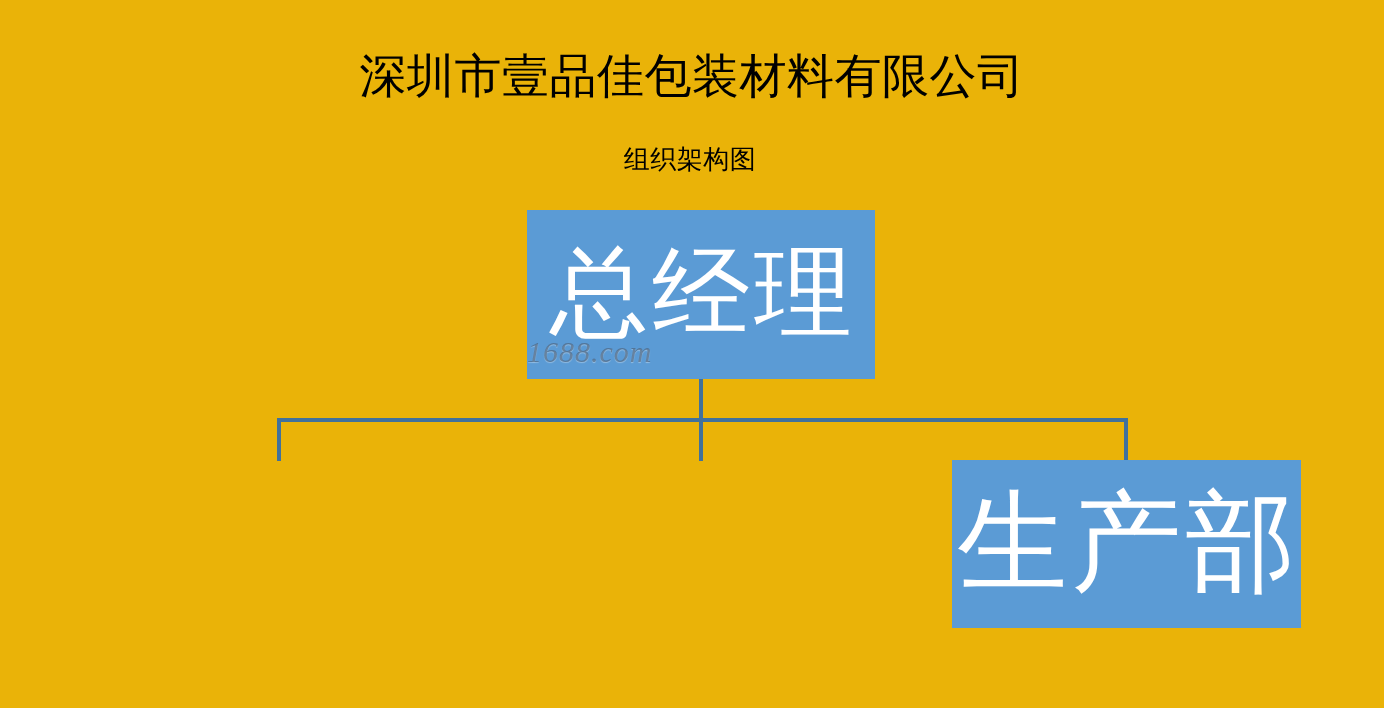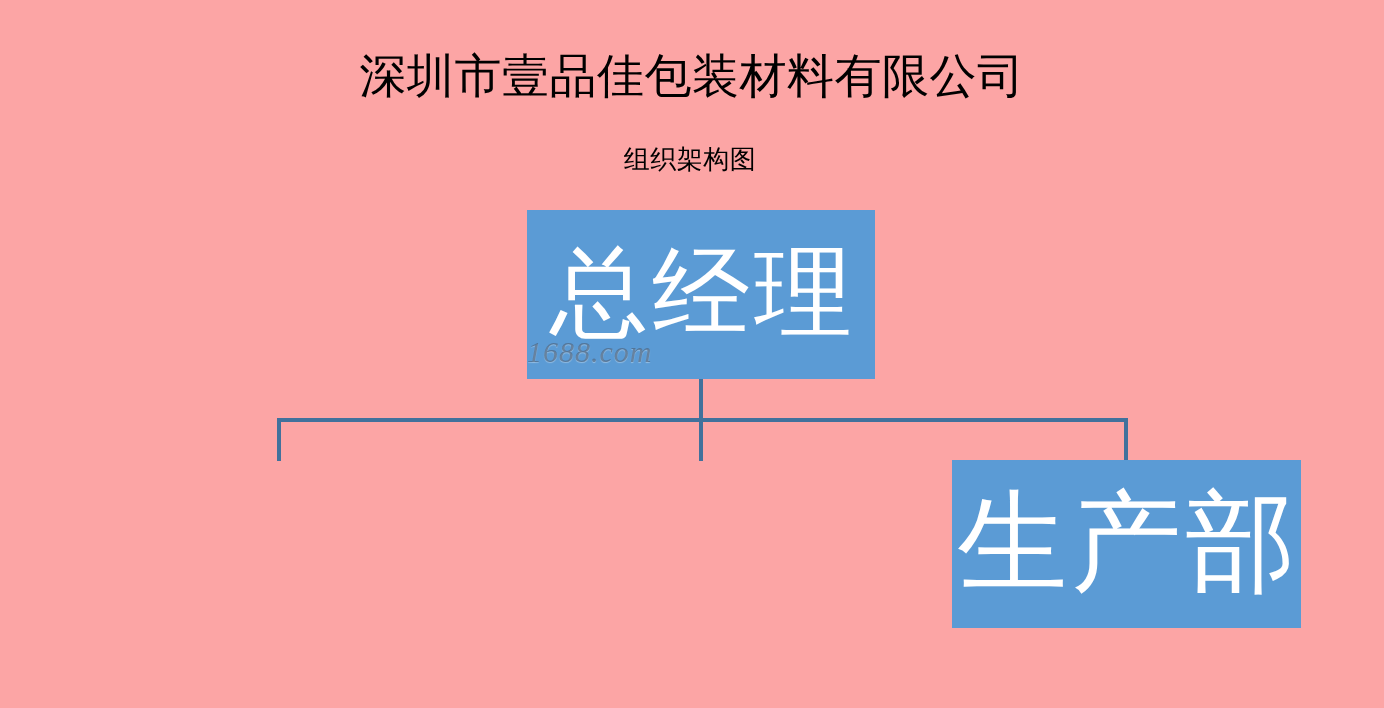--- a/index.html
+++ b/index.html
@@ -8,21 +8,21 @@
     padding: 0;
     background: #ffffff;
   }
   body {
     font-family: "Liberation Serif", "DejaVu Serif", serif;
   }
   #canvas {
     position: relative;
     width: 1384px;
     height: 708px;
-    background: #fca5a5;
+    background: #eab308;
     overflow: hidden;
   }
 
   
   .doc-title {
     position: absolute;
     left: 0;
     top: 44px;
     width: 1384px;
     text-align: center;

